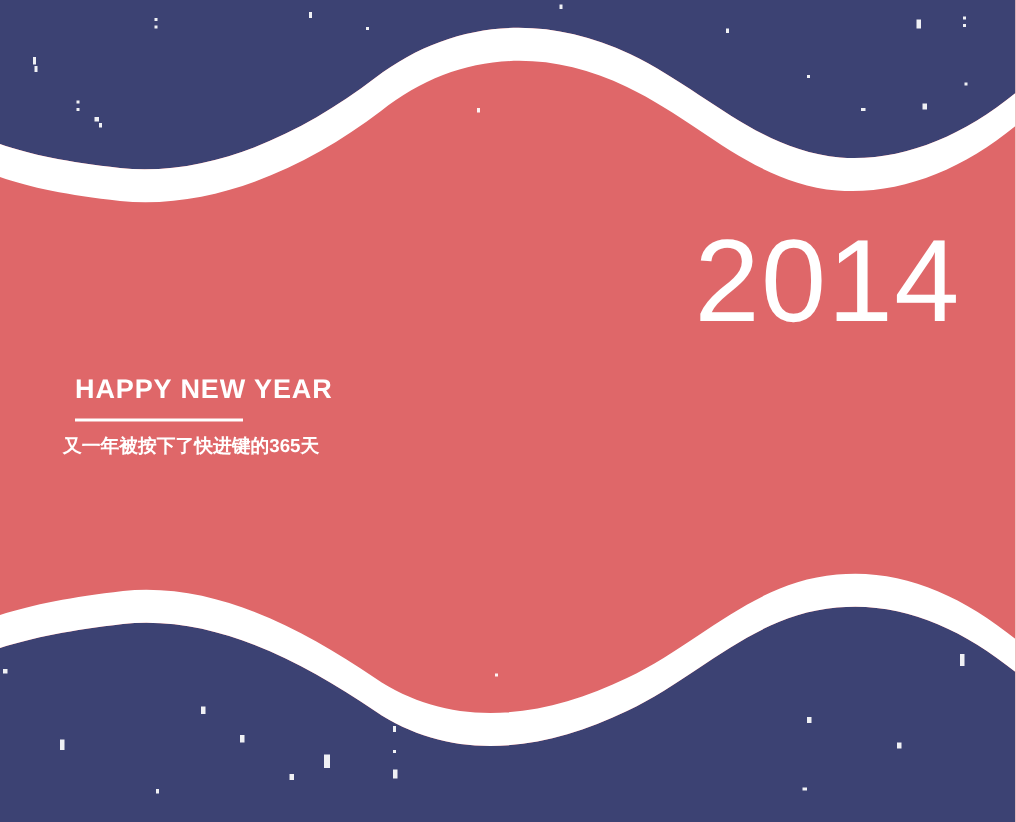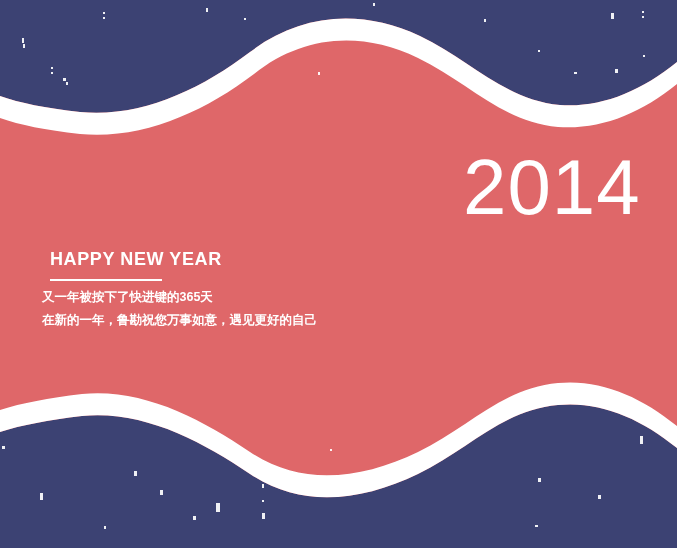--- a/index.html
+++ b/index.html
@@ -170,16 +170,15 @@
 
   <div id="year">2014</div>
 
   <div id="headline-block">
     <div id="headline">HAPPY NEW YEAR</div>
     <div id="headline-rule"></div>
   </div>
 
   <div id="message">
     <div class="msg-line">又一年被按下了快进键的365天</div>
-    <div class="msg-line">在新的一年，鲁勘祝您万事如意，遇见更好的自己</div>
   </div>
 
 </div>
 
 </body></html>

